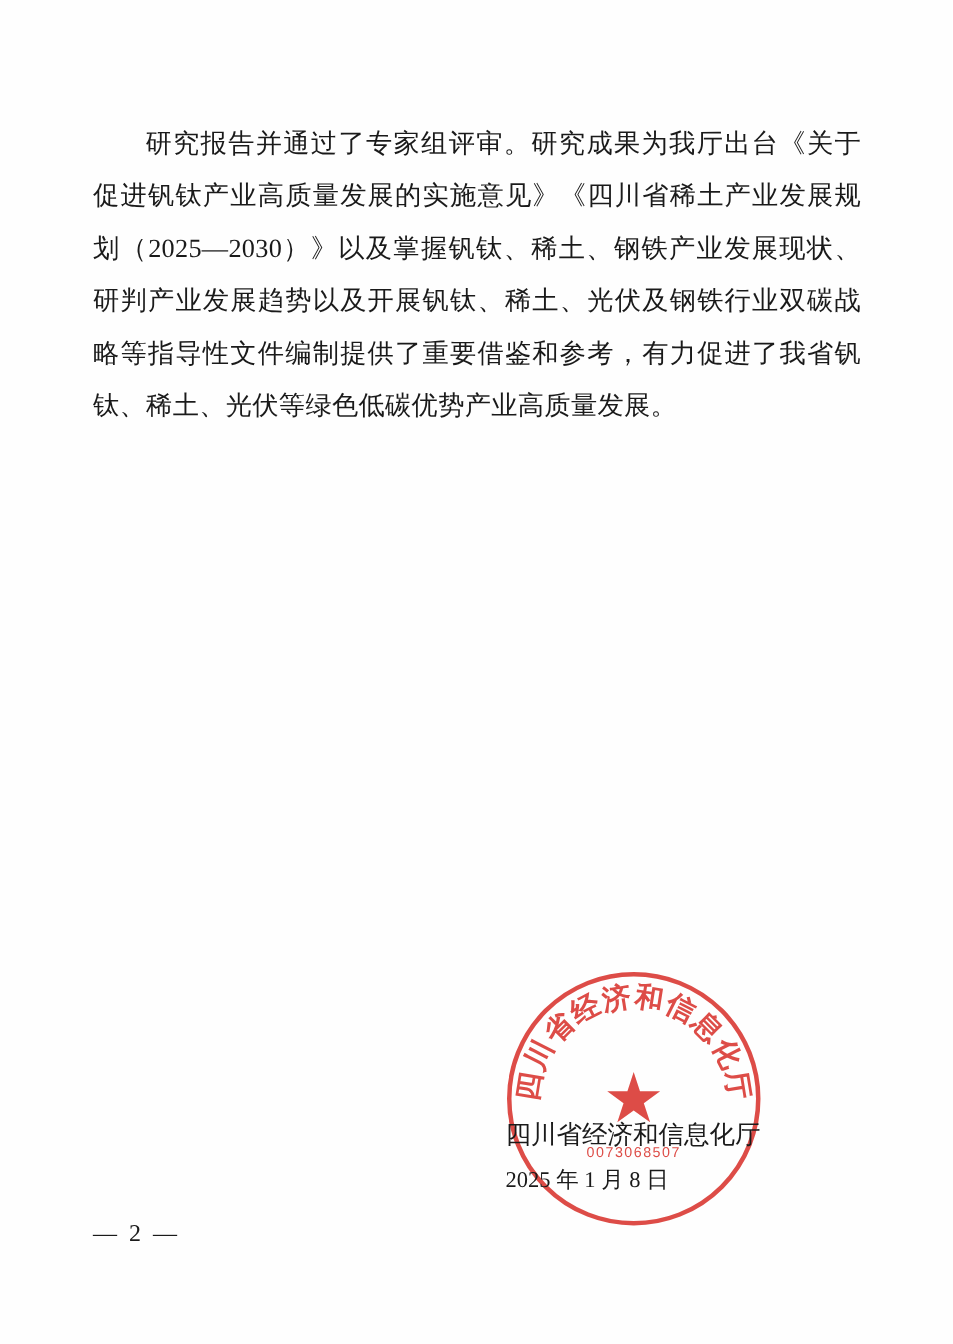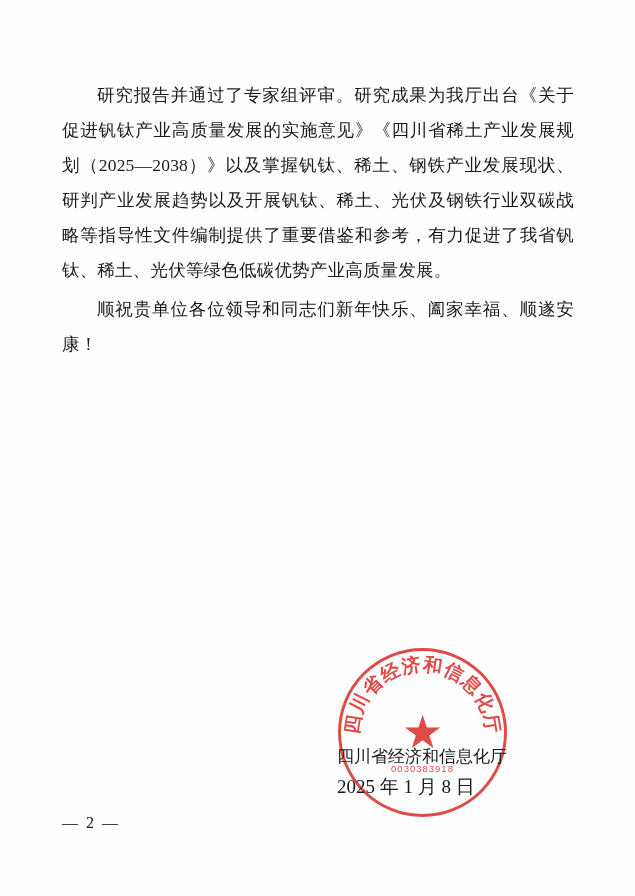--- a/index.html
+++ b/index.html
@@ -52,21 +52,21 @@
     padding-left: 0px;
   }
   .sig-line {
     font-size: 17px;
     line-height: 30px;
     color: #1a1a1a;
     white-space: nowrap;
     padding-left: 14px;
   }
   .sig-date {
-    font-size: 19px;
+    font-size: 15px;
     line-height: 30px;
     color: #1a1a1a;
     white-space: nowrap;
     padding-left: 14px;
   }
 
   
   .seal {
     position: absolute;
     left: 338px;
@@ -125,36 +125,35 @@
     color: #1a1a1a;
     letter-spacing: 2px;
   }
 </style>
 </head>
 <body>
 
 <div class="page">
 
   <div class="content">
-    <p class="para indent">研究报告并通过了专家组评审。研究成果为我厅出台《关于促进钒钛产业高质量发展的实施意见》《四川省稀土产业发展规划（2025—2038）》以及掌握钒钛、稀土、钢铁产业发展现状、研判产业发展趋势以及开展钒钛、稀土、光伏及钢铁行业双碳战略等指导性文件编制提供了重要借鉴和参考，有力促进了我省钒钛、稀土、光伏等绿色低碳优势产业高质量发展。</p>
-    <p class="para indent">顺祝贵单位各位领导和同志们新年快乐、阖家幸福、顺遂安康！</p>
+    <p class="para indent">研究报告并通过了专家组评审。研究成果为我厅出台《关于促进钒钛产业高质量发展的实施意见》《四川省稀土产业发展规划（2025—2030）》以及掌握钒钛、稀土、钢铁产业发展现状、研判产业发展趋势以及开展钒钛、稀土、光伏及钢铁行业双碳战略等指导性文件编制提供了重要借鉴和参考，有力促进了我省钒钛、稀土、光伏等绿色低碳优势产业高质量发展。</p>
   </div>
 
   <div class="seal">
     <div class="seal-inner">
       <svg class="seal-arc" viewBox="0 0 163 163">
         <defs>
           <path id="arcpath" d="M 18,92 A 64,64 0 1 1 145,92" fill="none"></path>
         </defs>
         <text>
           <textPath href="#arcpath" startOffset="50%" text-anchor="middle">四川省经济和信息化厅</textPath>
         </text>
       </svg>
       <div class="seal-star">★</div>
-      <div class="seal-bottom">0030383918</div>
+      <div class="seal-bottom">0073068507</div>
     </div>
   </div>
 
   <div class="signature">
     <div class="sig-line">四川省经济和信息化厅</div>
     <div class="sig-date">2025 年 1 月 8 日</div>
   </div>
 
   <div class="page-number">— 2 —</div>
 

